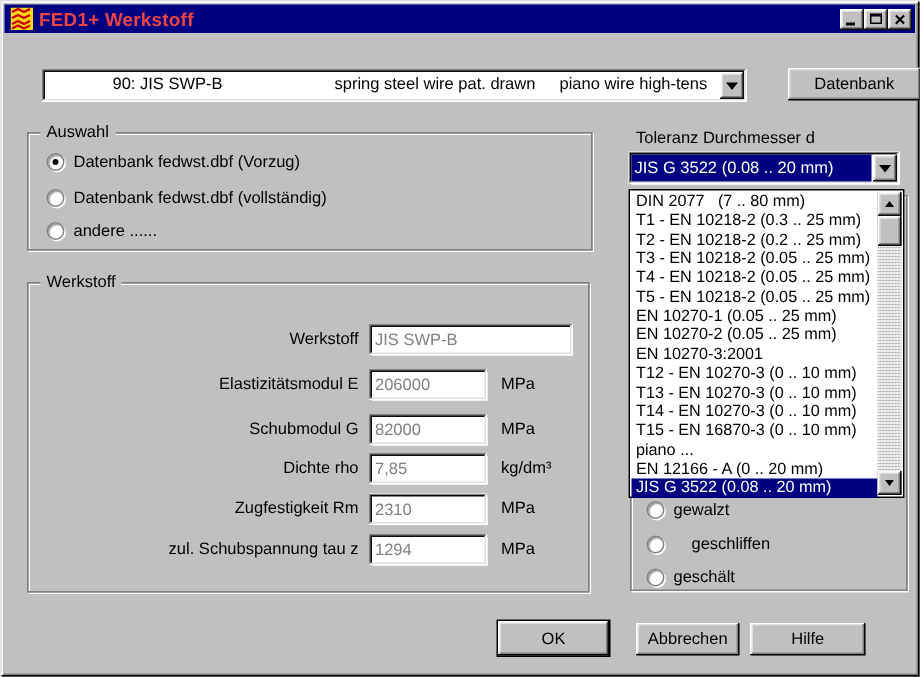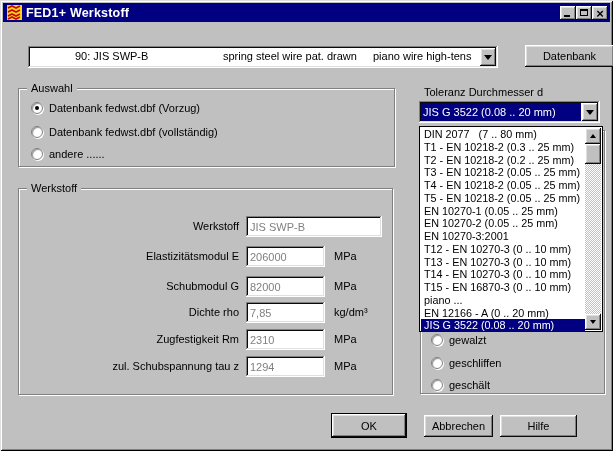--- a/index.html
+++ b/index.html
@@ -5,21 +5,21 @@
   * { margin:0; padding:0; box-sizing:border-box; }
   html,body { width:613px; height:451px; background:#c0c0c0; overflow:hidden;
               font-family:"Liberation Sans", sans-serif; }
   .window { position:absolute; inset:0; width:613px; height:451px; background:#c0c0c0;
     box-shadow: inset 1px 1px 0 #dfdfdf, inset -1px -1px 0 #000,
                 inset 2px 2px 0 #fff, inset -2px -2px 0 #808080; }
   
   .titlebar { position:absolute; left:3px; top:3px; right:3px; height:19px;
     background:#000080; display:flex; align-items:center; padding:0 2px; }
   .app-icon { width:15px; height:15px; margin-left:2px; flex:0 0 auto; }
-  .title-text { color:#ffffff; font-size:12.5px; font-weight:bold; margin-left:4px;
+  .title-text { color:#ef4444; font-size:12.5px; font-weight:bold; margin-left:4px;
     letter-spacing:0.2px; white-space:nowrap; }
   .winbtns { margin-left:auto; display:flex; align-items:center; }
   .winbtn { width:16px; height:14px; background:#c0c0c0; position:relative;
     box-shadow: inset -1px -1px #0a0a0a, inset 1px 1px #fff,
                 inset -2px -2px #808080, inset 2px 2px #dfdfdf;
     display:flex; align-items:center; justify-content:center; }
   .winbtn + .winbtn { margin-left:0; }
   .btn-close { margin-left:3px; }
   .glyph-min { position:absolute; left:4px; bottom:3px; width:6px; height:2px; background:#000; }
   .glyph-max { width:8px; height:7px; border:1px solid #000; border-top:2px solid #000; }
@@ -174,21 +174,21 @@
     </div>
   </div>
 
   <span class="tol-label">Toleranz Durchmesser d</span>
 
   <div class="groupbox" style="left:420px; top:130px; width:185px; height:264px;">
     <div class="radio-row" style="left:10px; top:202px;">
       <span class="radio"></span>
       <span class="radio-label">gewalzt</span>
     </div>
-    <div class="radio-row" style="left:10px; top:225px;">
+    <div class="radio-row" style="left:10px; top:225px;gap:12px;">
       <span class="radio"></span>
       <span class="radio-label">geschliffen</span>
     </div>
     <div class="radio-row" style="left:10px; top:247px;">
       <span class="radio"></span>
       <span class="radio-label">geschält</span>
     </div>
   </div>
 
   <div class="combo2 sunken">

